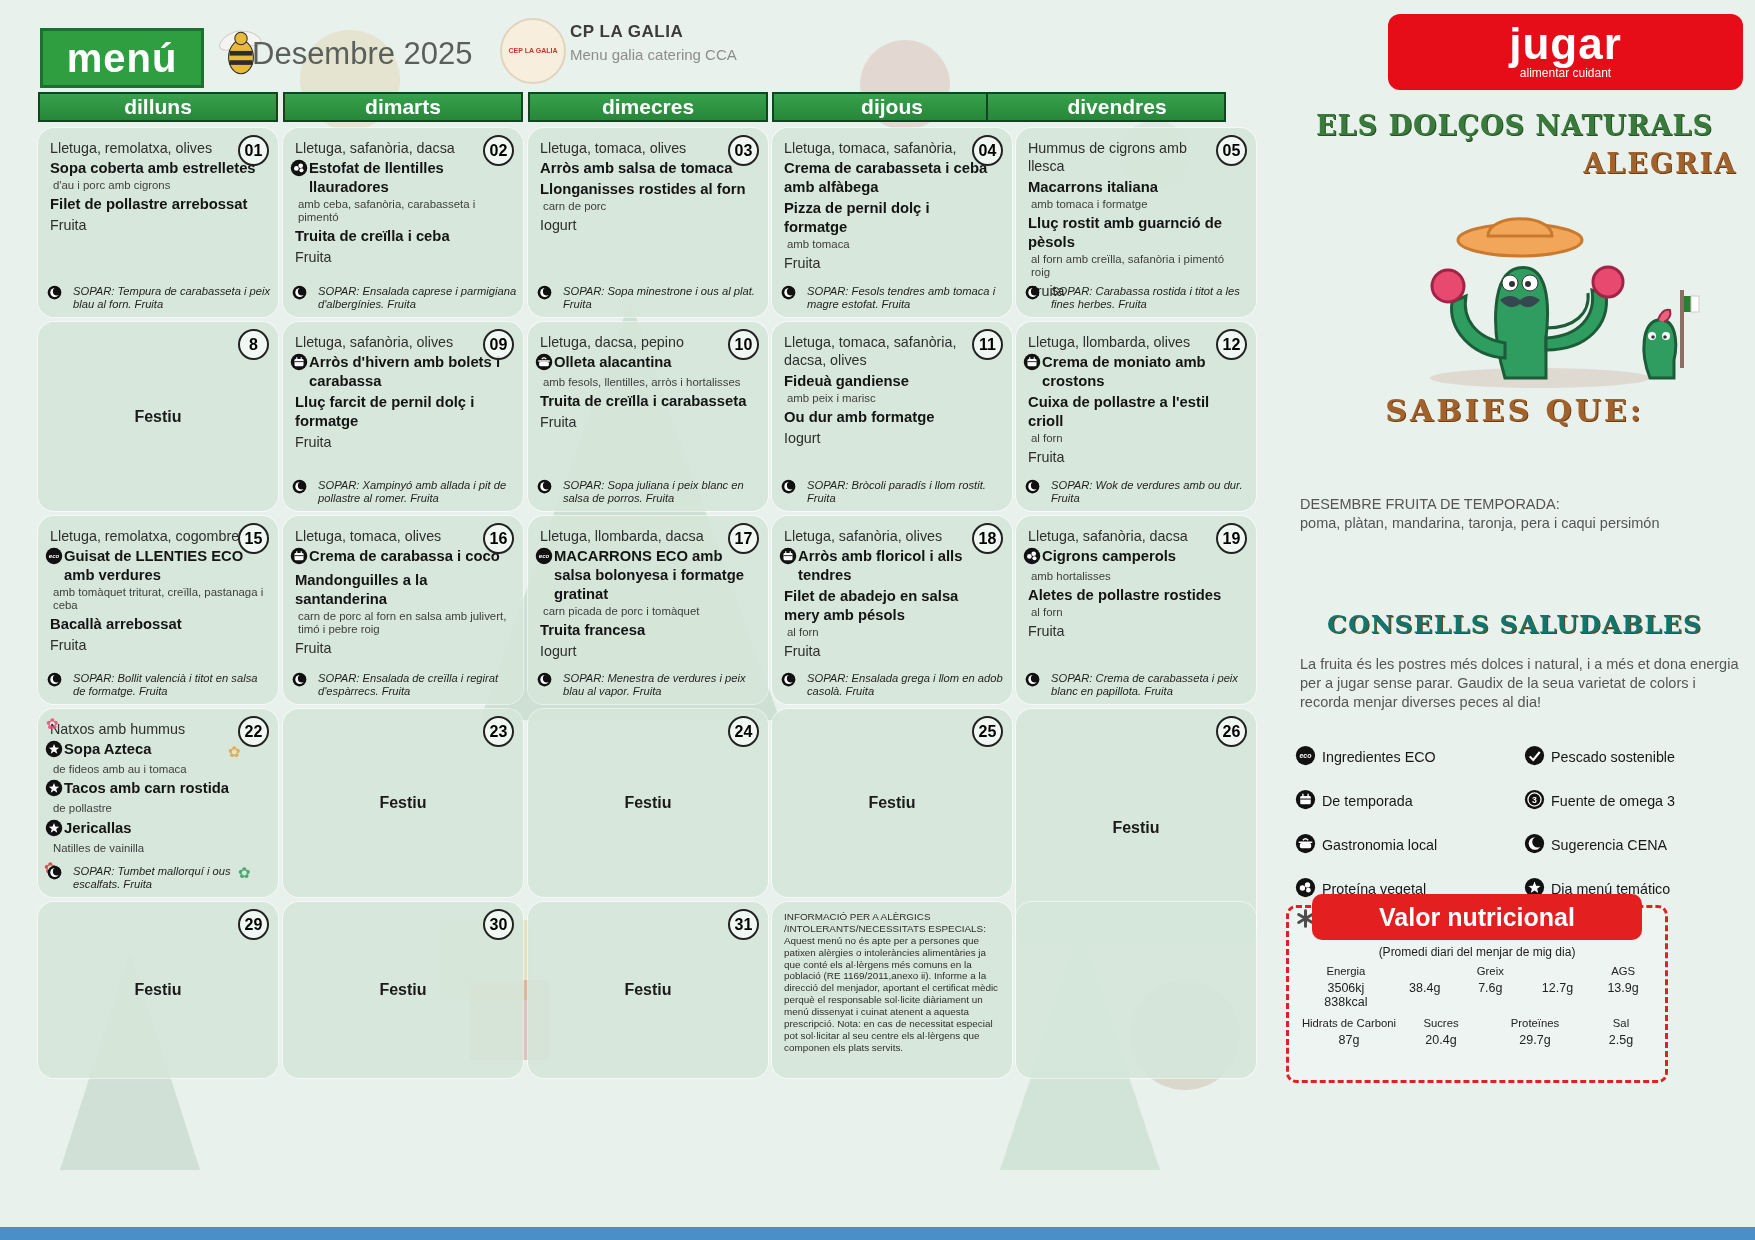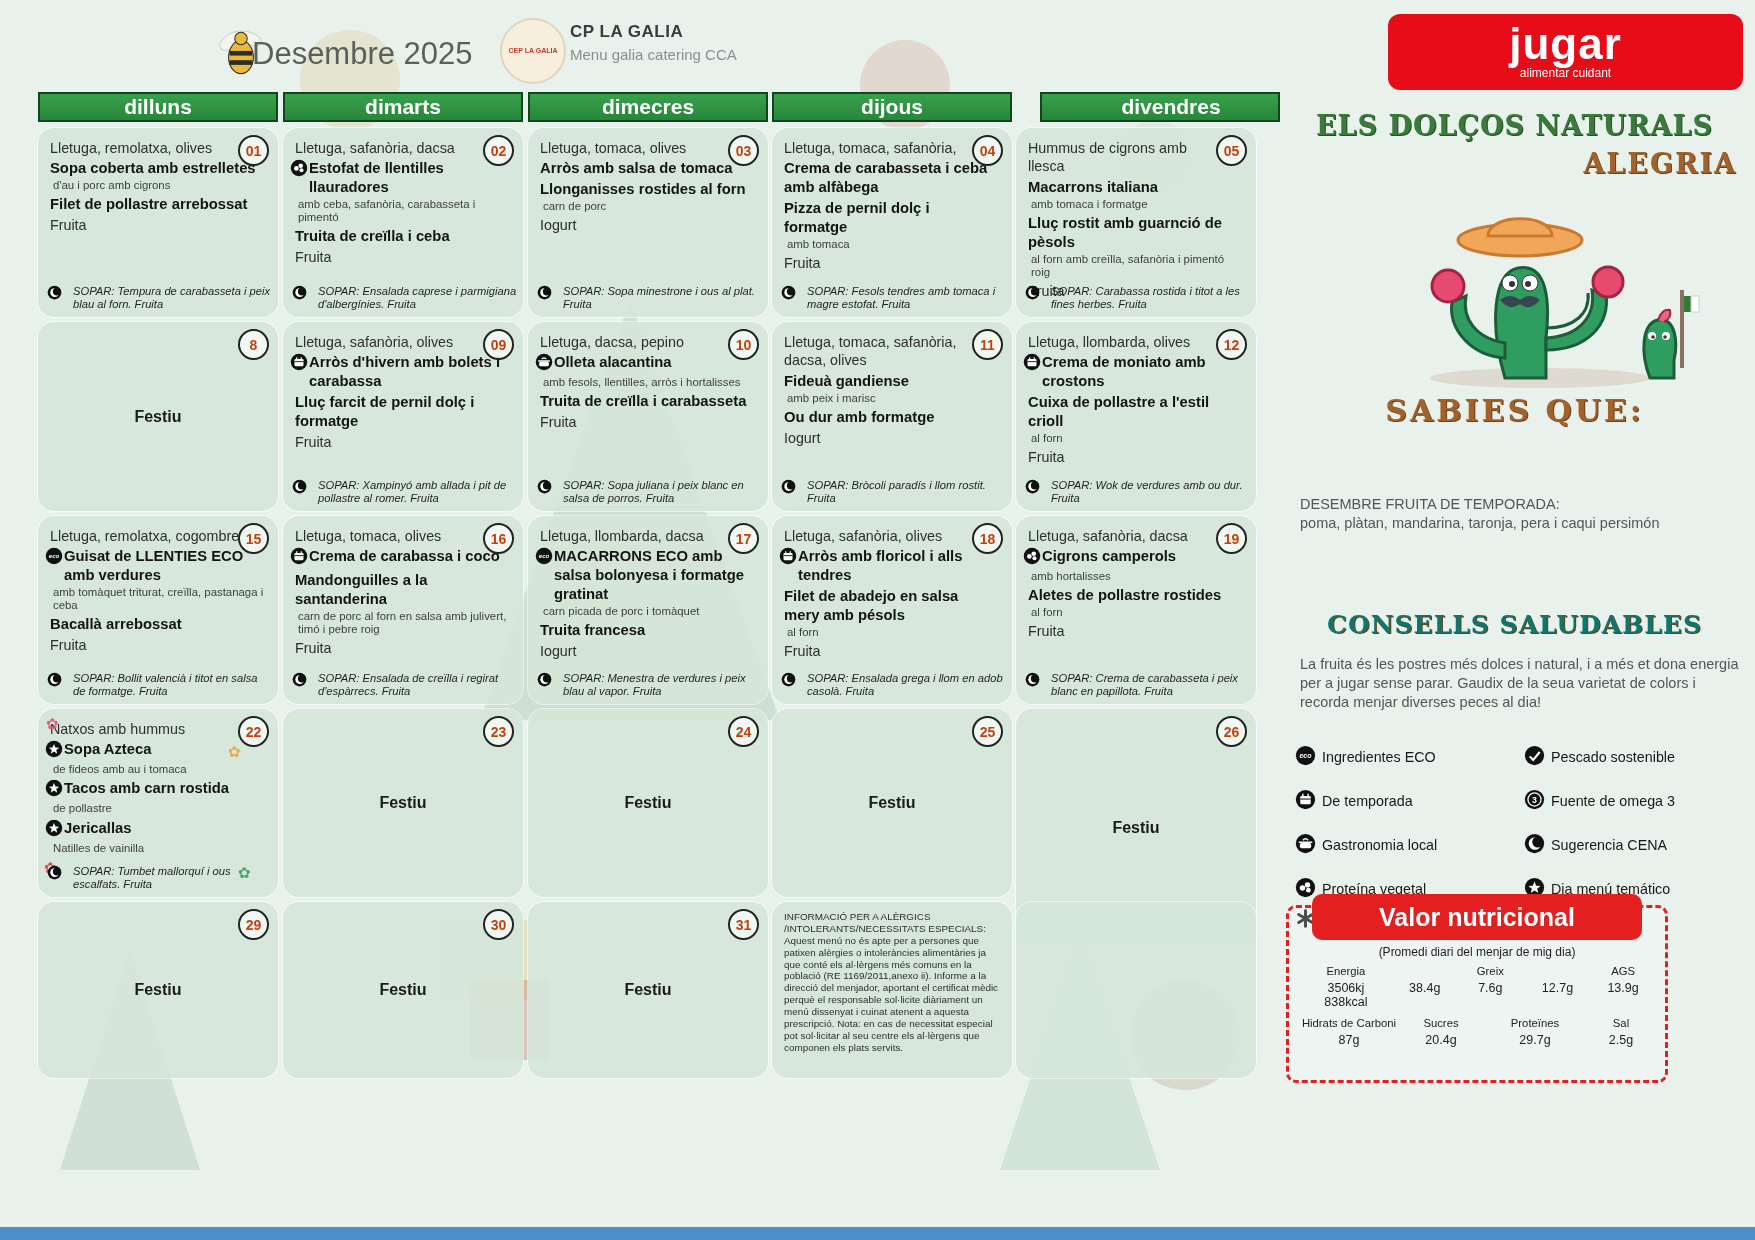--- a/index.html
+++ b/index.html
@@ -24,22 +24,22 @@
      border-radius:12px;display:flex;flex-direction:column;align-items:center;justify-content:center;color:#fff;}
   .irco-word{font-size:44px;font-weight:bold;line-height:.9;letter-spacing:1px;}
   .irco-tag{font-size:12px;margin-top:2px;}
   
   .dayhead{position:absolute;top:92px;height:30px;width:240px;box-sizing:border-box;
      background:linear-gradient(#37a24c,#27863a);border:2px solid #10451d;
      display:flex;align-items:center;justify-content:center;color:#fff;font-weight:bold;font-size:21px;}
   .cell{position:absolute;width:240px;box-sizing:border-box;background:rgba(213,230,217,.93);
      border-radius:16px;box-shadow:0 0 0 1px rgba(255,255,255,.55);padding:9px 12px 8px 12px;overflow:hidden;}
   .badge{position:absolute;top:7px;right:9px;width:27px;height:27px;border:2px solid #222;border-radius:50%;
-     background:rgba(246,250,247,.85);font-weight:bold;font-size:14px;display:flex;align-items:center;
-     justify-content:center;color:#c2410c;z-index:2;}
+     background:rgba(246,250,247,.85);font-weight:bold;font-size:16px;display:flex;align-items:center;
+     justify-content:center;color:#000000;z-index:2;}
   .festiu{position:absolute;inset:0;display:flex;align-items:center;justify-content:center;
      font-weight:bold;font-size:16px;color:#1b1b1b;}
   .item-line{display:flex;align-items:flex-start;margin:2px 0 1px 0;}
   .item-ic{flex:0 0 auto;margin:0 1px 0 -5px;}
   .item-text{font-size:14.3px;color:#2e2e2e;line-height:1.28;padding-right:22px;}
   .item-text.bold{font-weight:bold;color:#141414;font-size:14.8px;padding-right:6px;}
   .item-sub{font-size:11.4px;color:#3e3e3e;line-height:1.15;margin:0 0 3px 3px;}
   .sopar{position:absolute;left:9px;right:6px;bottom:6px;display:flex;gap:11px;
      font-style:italic;font-size:11.2px;color:#1f1f1f;line-height:1.15;align-items:flex-start;}
   .sopar .item-ic{margin:0;}
@@ -89,20 +89,23 @@
   <div class="deco orn" style="left:300px;top:30px;width:100px;height:100px;background:#d8b56a;"></div>
   <div class="deco orn" style="left:860px;top:40px;width:90px;height:90px;background:#c87f6f;"></div>
   <div class="deco orn" style="left:1120px;top:120px;width:70px;height:70px;background:#b9cdbd;"></div>
   <div class="deco tree" style="left:480px;top:300px;border-left:150px solid transparent;border-right:150px solid transparent;border-bottom:420px solid #7fae8a;"></div>
   <div class="deco tree" style="left:60px;top:950px;border-left:70px solid transparent;border-right:70px solid transparent;border-bottom:220px solid #a9c9b3;opacity:.4;"></div>
   <div class="deco tree" style="left:1000px;top:930px;border-left:80px solid transparent;border-right:80px solid transparent;border-bottom:240px solid #a9c9b3;opacity:.35;"></div>
   <div class="deco gift" style="left:440px;top:920px;width:90px;height:80px;background:#d9c35d;"></div>
   <div class="deco gift" style="left:470px;top:980px;width:80px;height:80px;background:#c0564f;"></div>
   <div class="deco orn" style="left:1130px;top:980px;width:110px;height:110px;background:#b99a84;opacity:.3;"></div>
 
+  <div class="menu-badge">
+    <span>menú</span>
+  </div>
   <span class="deco" style="left:210px;top:22px;">
     <svg width="62" height="62" viewBox="0 0 60 60">
       <ellipse cx="22" cy="18" rx="14" ry="7" fill="#f4f4f0" stroke="#cfcfc6" transform="rotate(-30 22 18)"></ellipse>
       <ellipse cx="38" cy="16" rx="12" ry="6" fill="#f4f4f0" stroke="#cfcfc6" transform="rotate(20 38 16)"></ellipse>
       <ellipse cx="30" cy="34" rx="12" ry="16" fill="#e9b93a" stroke="#2c2c2c"></ellipse>
       <rect x="19" y="28" width="22" height="4.5" fill="#2c2c2c"></rect>
       <rect x="19" y="37" width="22" height="4.5" fill="#2c2c2c"></rect>
       <circle cx="30" cy="16" r="6" fill="#e9b93a" stroke="#2c2c2c"></circle>
     </svg>
   </span>
@@ -115,21 +118,21 @@
   <div class="irco-box">
     <div class="irco-word">jugar</div>
     <div class="irco-tag">alimentar cuidant</div>
   </div>
 
   <div id="calendar">
       <div class="dayhead" style="left: 38px;">dilluns</div>
       <div class="dayhead" style="left: 283px;">dimarts</div>
       <div class="dayhead" style="left: 528px;">dimecres</div>
       <div class="dayhead" style="left: 772px;">dijous</div>
-      <div class="dayhead" style="left: 1040px; padding-left: 22px;">divendres</div>
+      <div class="dayhead" style="left: 986px; padding-left: 22px;">divendres</div>
       <div class="cell" style="left: 38px; top: 128px; height: 189px;">
         <div class="badge">01</div>
         <div class="item-line">
           <span class="item-text">Lletuga, remolatxa, olives</span>
         </div>
         <div class="item-line">
           <span class="item-text bold">Sopa coberta amb estrelletes</span>
         </div>
         <div class="item-sub">d'au i porc amb cigrons</div>
         <div class="item-line">

